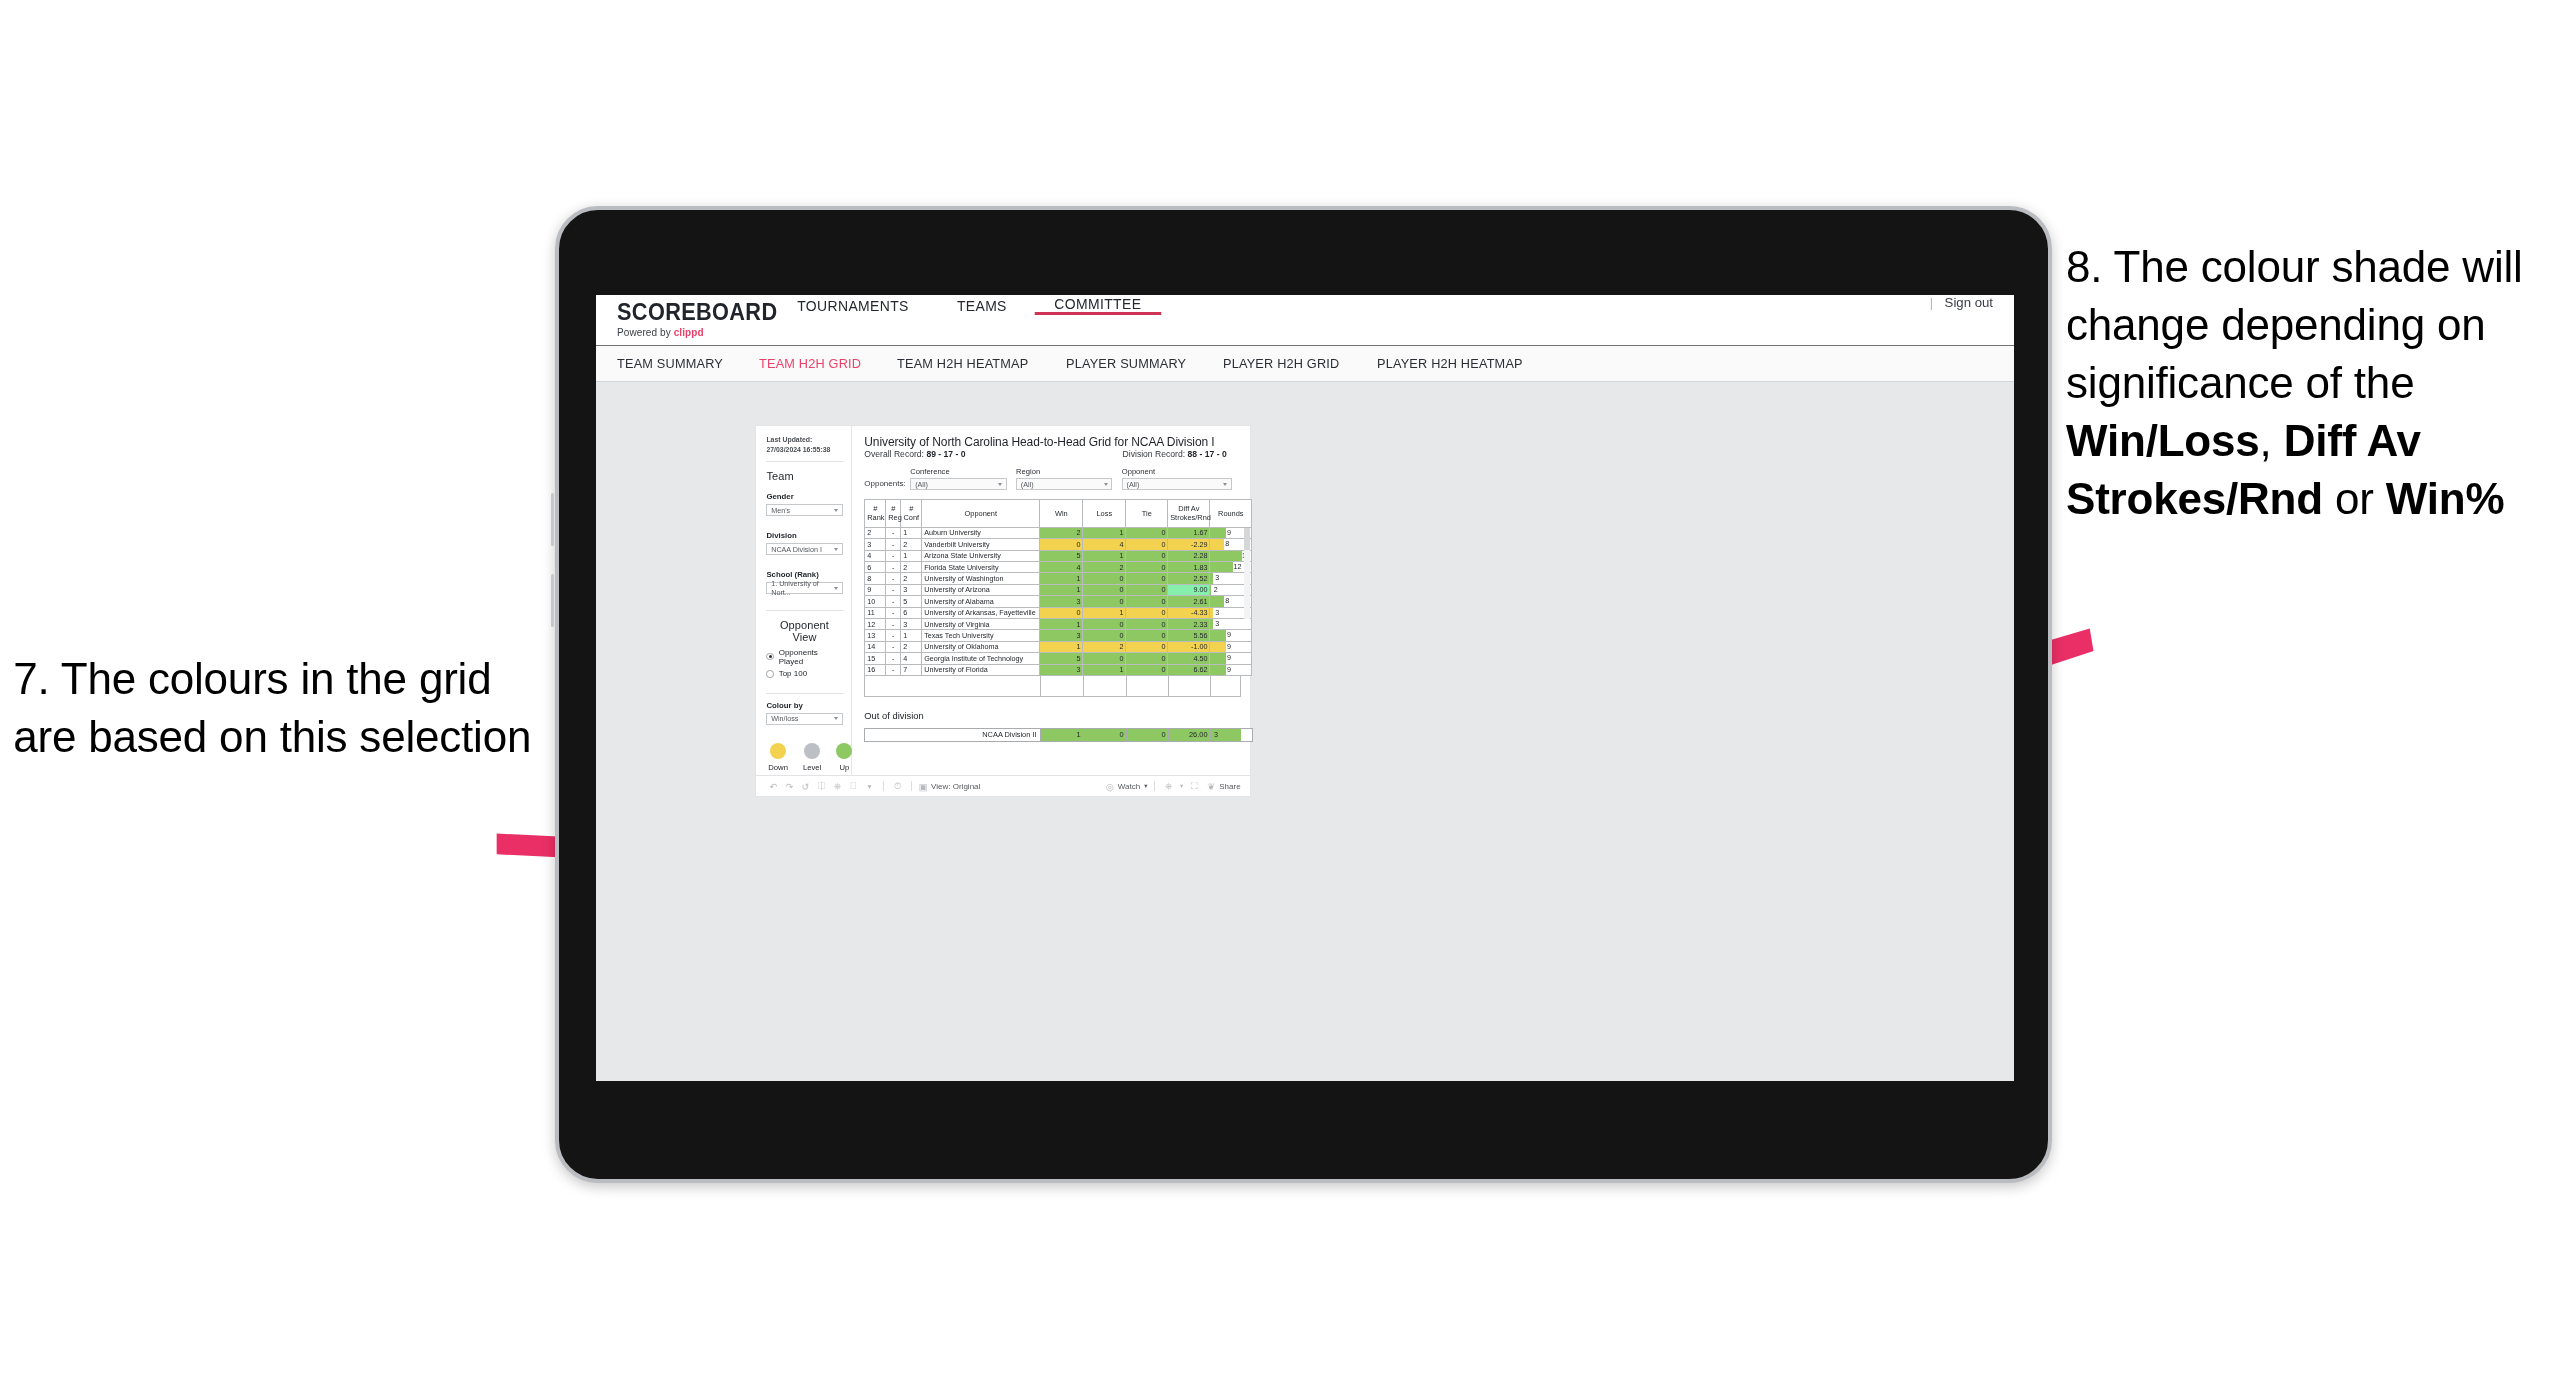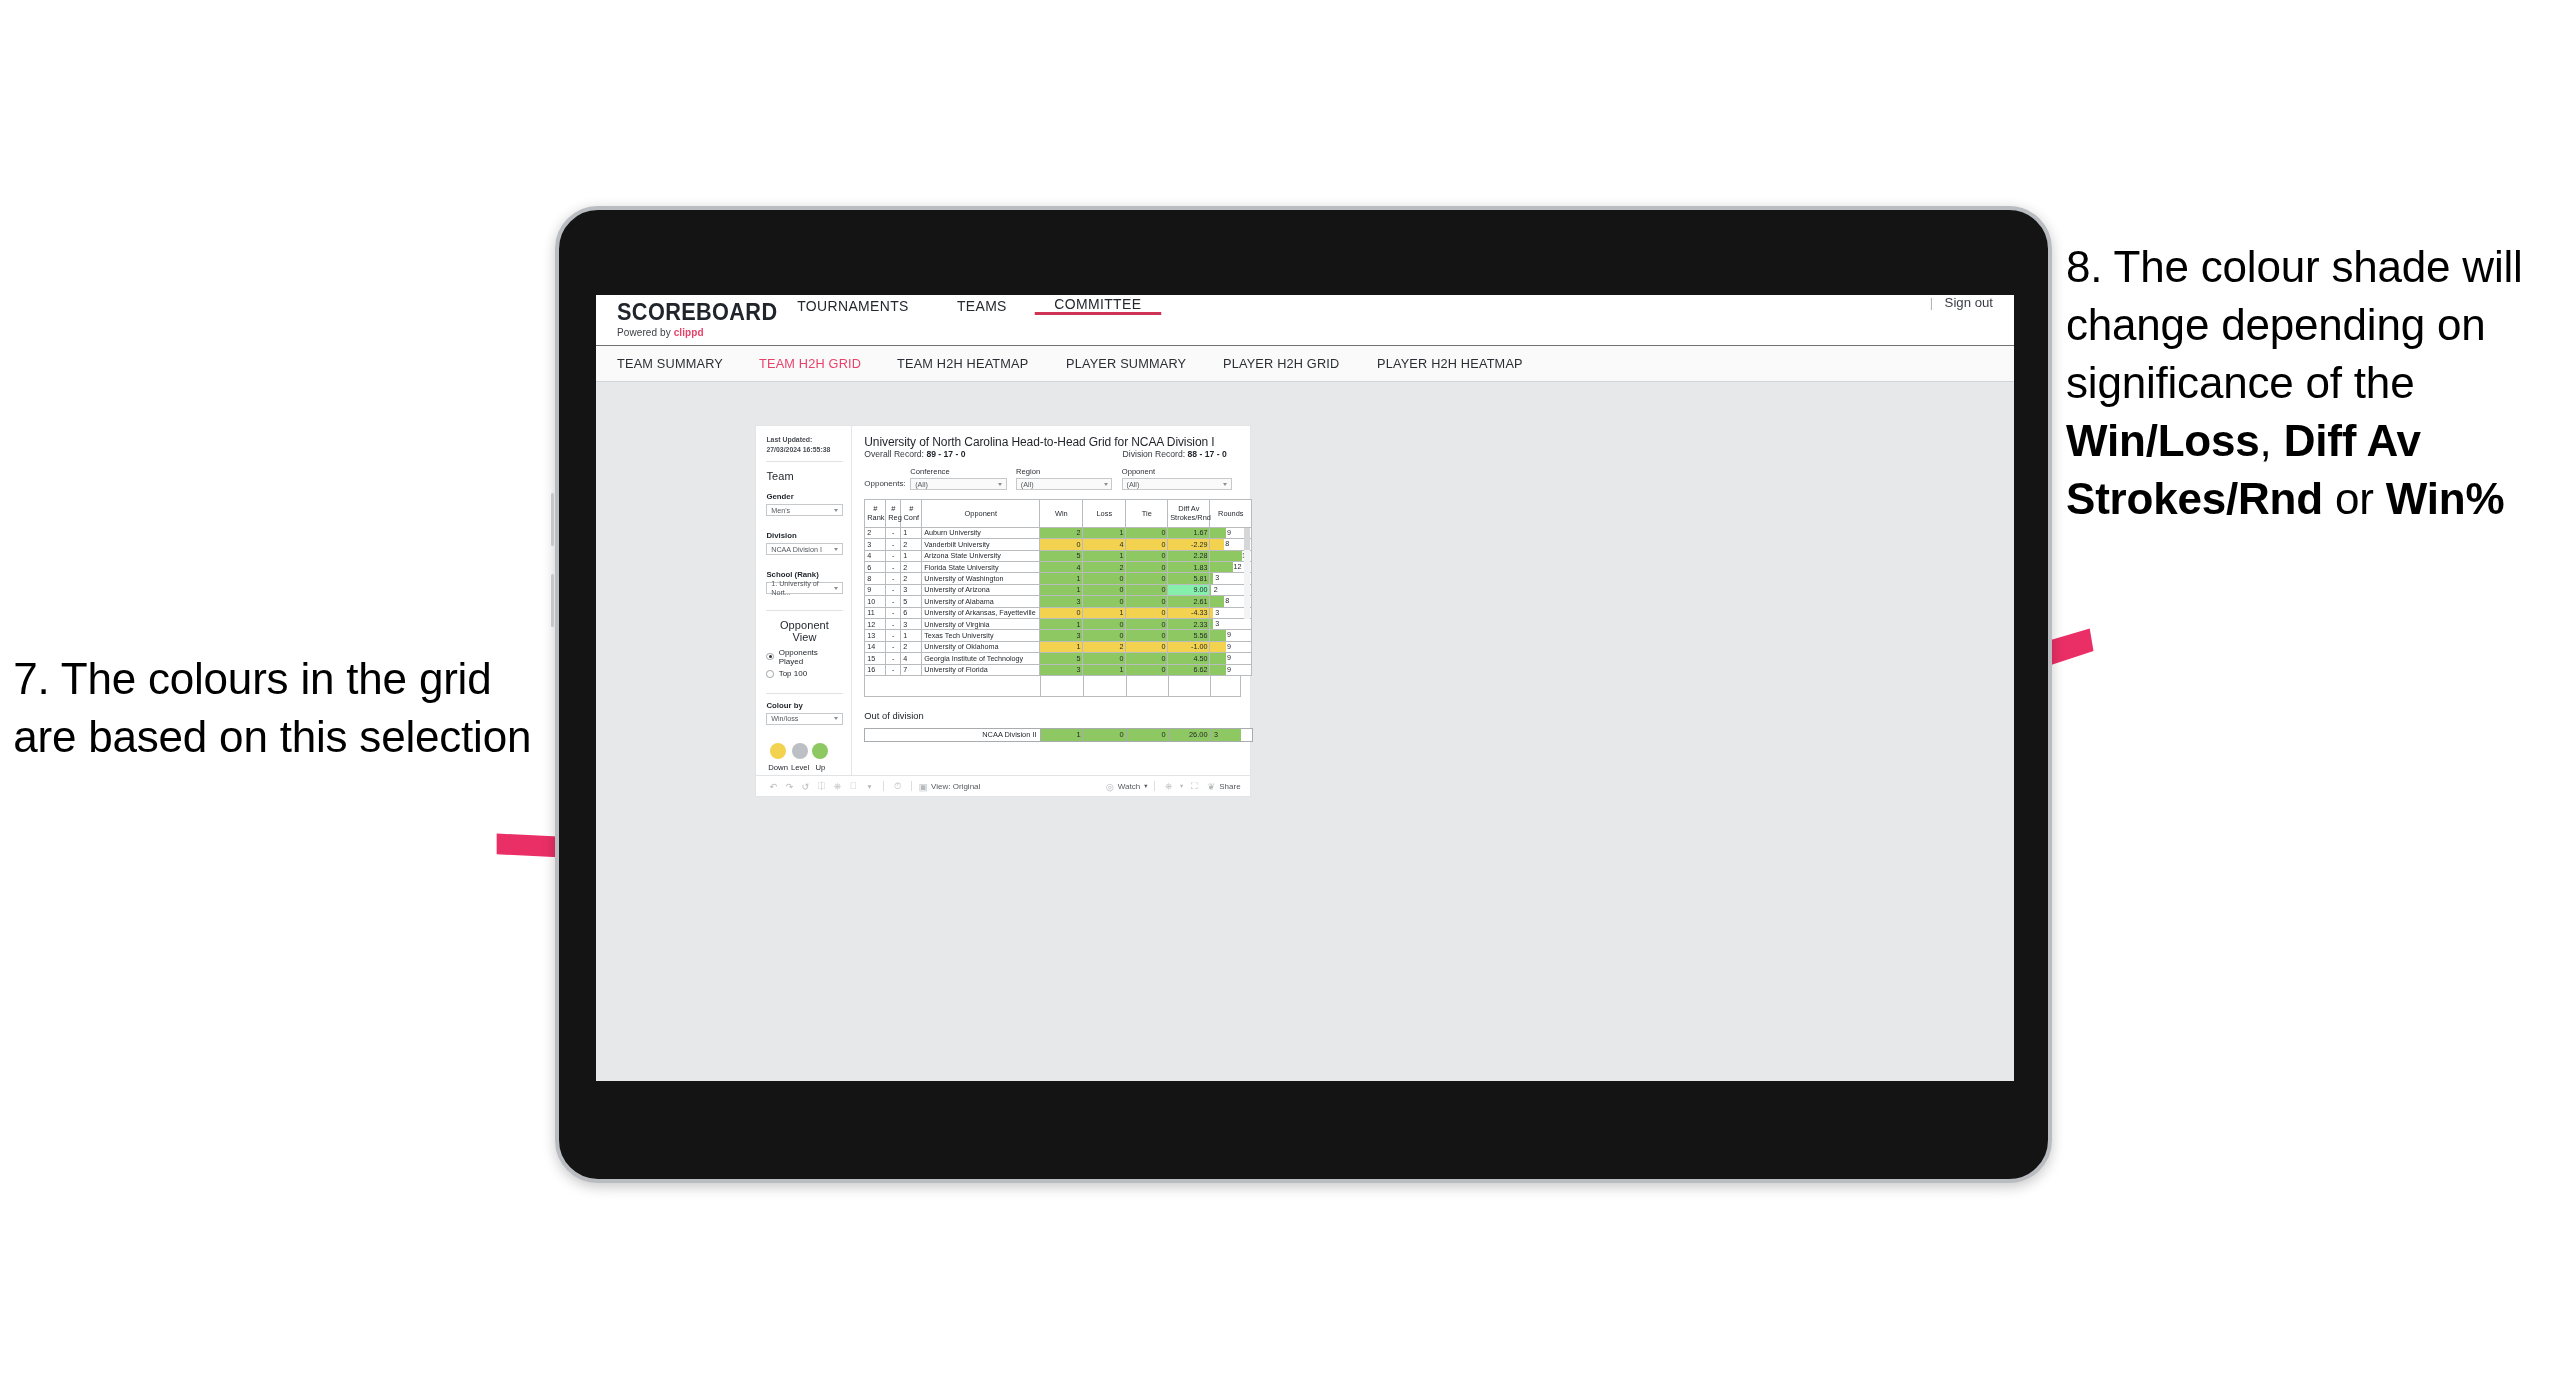--- a/index.html
+++ b/index.html
@@ -123,21 +123,21 @@
   .gap-lg { height: 15px; }
   .radio-row { display:flex; align-items:center; gap:4.7px; margin-bottom: 3.8px; font-size:8px; color:#23272d;}
   .radio {
     width: 7.6px; height: 7.6px; border-radius: 50%; border: 0.9px solid #9ea2a7;
     background:#fff; position: relative; flex: none;
   }
   .radio.on:after {
     content:""; position:absolute; left:1.5px; top:1.5px;
     width: 3.2px; height:3.2px; border-radius:50%; background:#2d3136;
   }
-  .legend { display: flex; gap: 3px; margin-top: 18px; padding-left: 1.9px; }
+  .legend { display: flex; gap: 15px; margin-top: 18px; padding-left: 1.9px; }
   .legend-item { text-align: center; }
   .dot { width: 16px; height: 16px; border-radius: 50%; margin: 0 auto 3.8px; }
   .legend-label { font-size: 7.7px; color: #23272d; }
 
   
   .view { flex: 1; padding: 8.5px 8.5px 0 12.3px; min-width:0; display:flex; flex-direction:column; }
   .view-title { font-size: 12px; color: #1f2329; letter-spacing: -0.1px; }
   .records { display: flex; margin-top: 0; font-size: 8.6px; color: #35393e; }
   .records b { font-weight: 700; color:#1f2329; }
   .rec-2 { margin-left: 157px; }
@@ -439,21 +439,21 @@
                         </td>
                       </tr>
                       <tr>
                         <td class="rank">8</td>
                         <td class="ctr">-</td>
                         <td class="rank">2</td>
                         <td class="name">University of Washington</td>
                         <td class="num" style="background: rgb(141, 200, 98);">1</td>
                         <td class="num" style="background: rgb(141, 200, 98);">0</td>
                         <td class="num" style="background: rgb(141, 200, 98);">0</td>
-                        <td class="num" style="background: rgb(141, 200, 98);">5.81</td>
+                        <td class="num" style="background: rgb(141, 200, 98);">2.52</td>
                         <td class="rounds">
                           <span class="rbar" style="width: 6%; background: rgb(141, 200, 98);"></span>
                           <span class="rval" style="padding-left: 8%;">3</span>
                         </td>
                       </tr>
                       <tr>
                         <td class="rank">9</td>
                         <td class="ctr">-</td>
                         <td class="rank">3</td>
                         <td class="name">University of Arizona</td>

